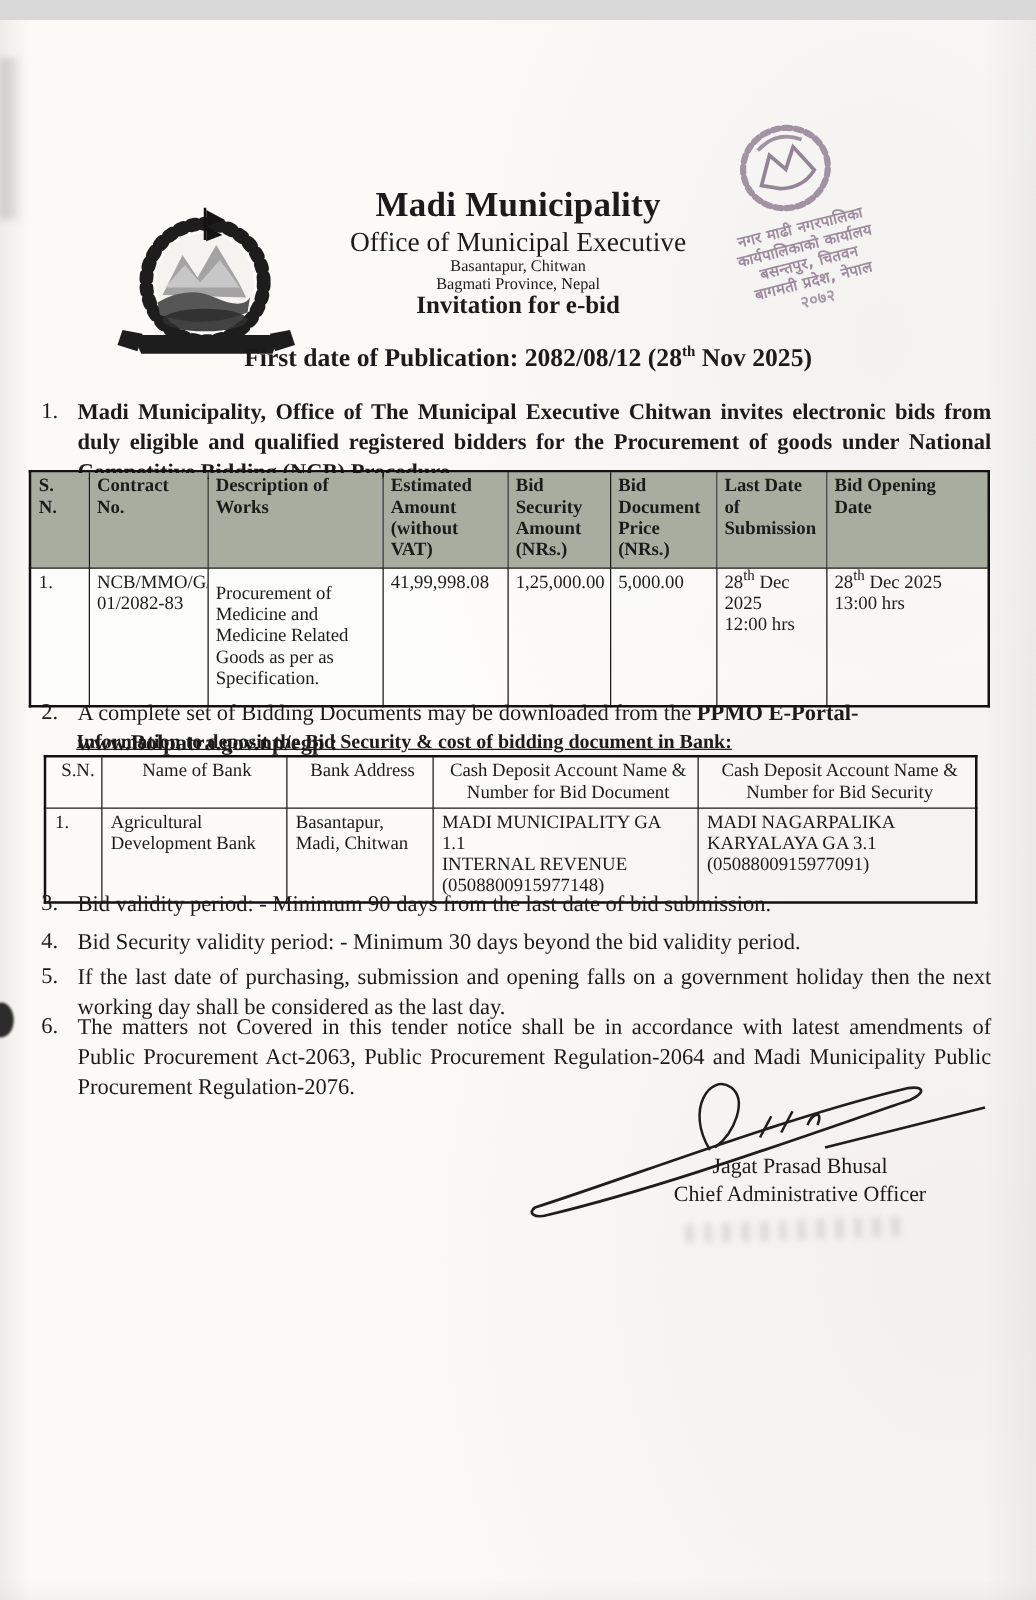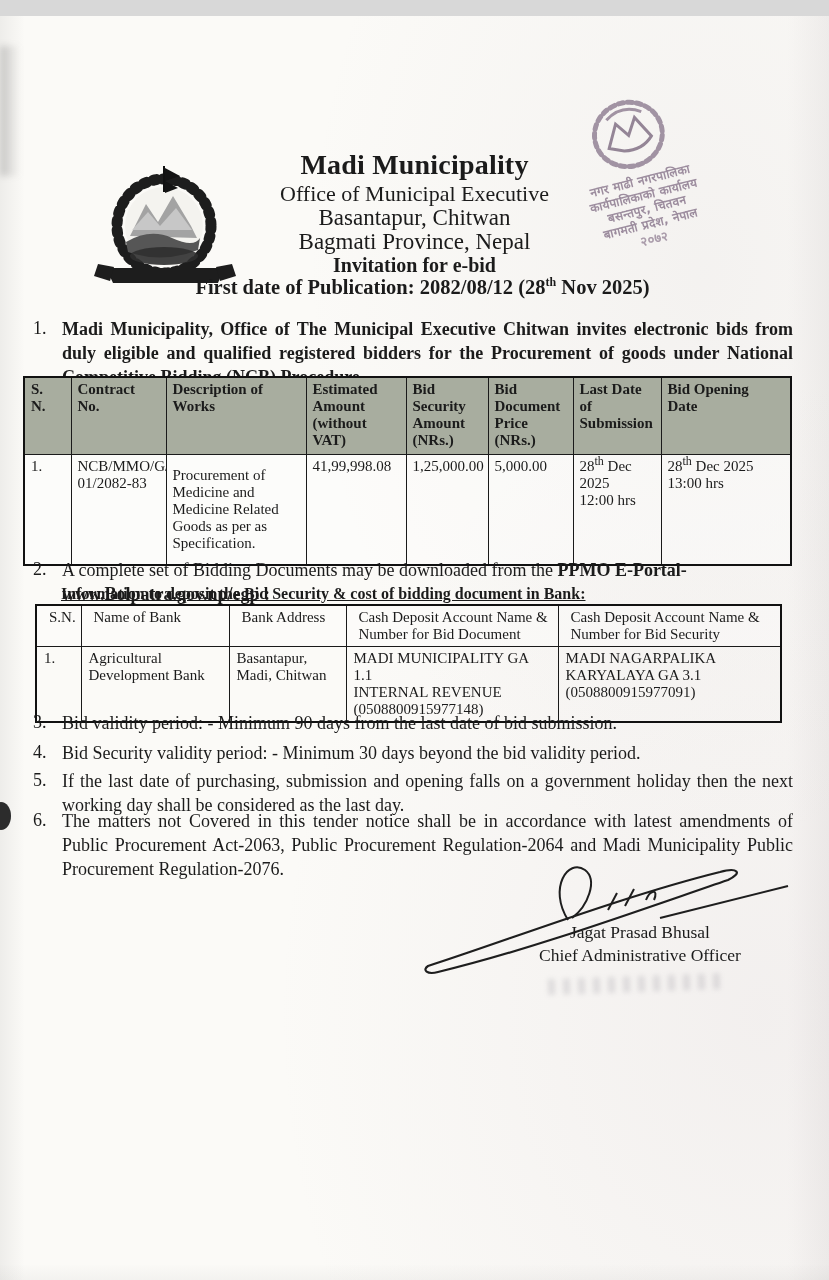--- a/index.html
+++ b/index.html
@@ -14,21 +14,21 @@
       #fbfaf7;
     font-family:"Liberation Serif", serif;
     color:#1b1b1b;
   }
   .abs{position:absolute;}
   .pre{white-space:pre-line;}
   
   .hdr-center{left:0;right:0;top:134px;text-align:center;line-height:1.08;}
   .hdr-title{font-size:28px;font-weight:bold;letter-spacing:0.2px;}
   .hdr-office{font-size:22px;margin-top:2px;}
-  .hdr-addr{font-size:23px;line-height:1.05;}
+  .hdr-addr{font-size:13px;line-height:1.05;}
   .hdr-invite{font-size:20px;font-weight:bold;margin-top:1px;}
   .pub-line{left:16px;right:0;top:260px;text-align:center;font-size:20.5px;font-weight:bold;}
   sup.ord{font-size:12px;vertical-align:super;line-height:0;}
   
   .logo{left:88px;top:150px;width:155px;height:128px;}
   
   .stamp{left:540px;top:80px;width:200px;height:170px;transform:rotate(-14deg);color:#8d7b90;text-align:center;}
   .stamp-lines{font-family:"DejaVu Sans", sans-serif;font-size:12px;font-weight:bold;line-height:1.22;letter-spacing:0.3px;opacity:0.85;}
   .stamp-year{font-size:13px;font-weight:bold;opacity:0.85;font-family:"DejaVu Sans", sans-serif;}
   
@@ -42,21 +42,21 @@
   table{border-collapse:collapse;table-layout:fixed;}
   .bid-table{left:23px;top:360px;width:767px;}
   .bid-table th,.bid-table td{border:1.8px solid #1a1a1a;vertical-align:top;font-size:15px;padding:3px 6px;overflow:hidden;}
   .bid-table th{background:#a8ad9f;font-weight:bold;text-align:left;height:70px;}
   .bid-table td{height:94px;background:rgba(255,255,255,0.35);}
   .bid-table{border:2.5px solid #111;}
   .cell-center{text-align:left;}
   .desc-cell{padding-top:12px !important;}
   .bank-table{left:35px;top:588px;width:745px;border:2px solid #111;}
   .bank-table th,.bank-table td{border:1.7px solid #1a1a1a;vertical-align:top;font-size:15px;padding:3px 7px;}
-  .bank-table th{font-weight:normal;text-align:left;height:34px;background:rgba(255,255,255,0.3);padding-left:12px;}
+  .bank-table th{font-weight:normal;text-align:center;height:34px;background:rgba(255,255,255,0.3);padding-left:12px;}
   .bank-table td{height:54px;}
   
   .sig-svg{left:418px;top:840px;width:378px;height:120px;}
   .sig-name{left:470px;top:906px;width:340px;text-align:center;font-size:17.5px;}
   .sig-title{left:455px;top:929px;width:370px;text-align:center;font-size:17.5px;}
   .smudge{left:548px;top:960px;width:180px;height:16px;
     background:repeating-linear-gradient(90deg, rgba(120,118,130,0.35) 0 7px, transparent 7px 15px);
     filter:blur(2.5px);transform:rotate(-2deg);opacity:0.55;}
   .punch{left:-9px;top:786px;width:20px;height:28px;background:#2c2c2c;border-radius:50%;filter:blur(0.7px);}
   .corner-shade{left:0;top:30px;width:26px;height:130px;background:linear-gradient(90deg,rgba(90,90,90,0.28),transparent 75%);filter:blur(3px);}

